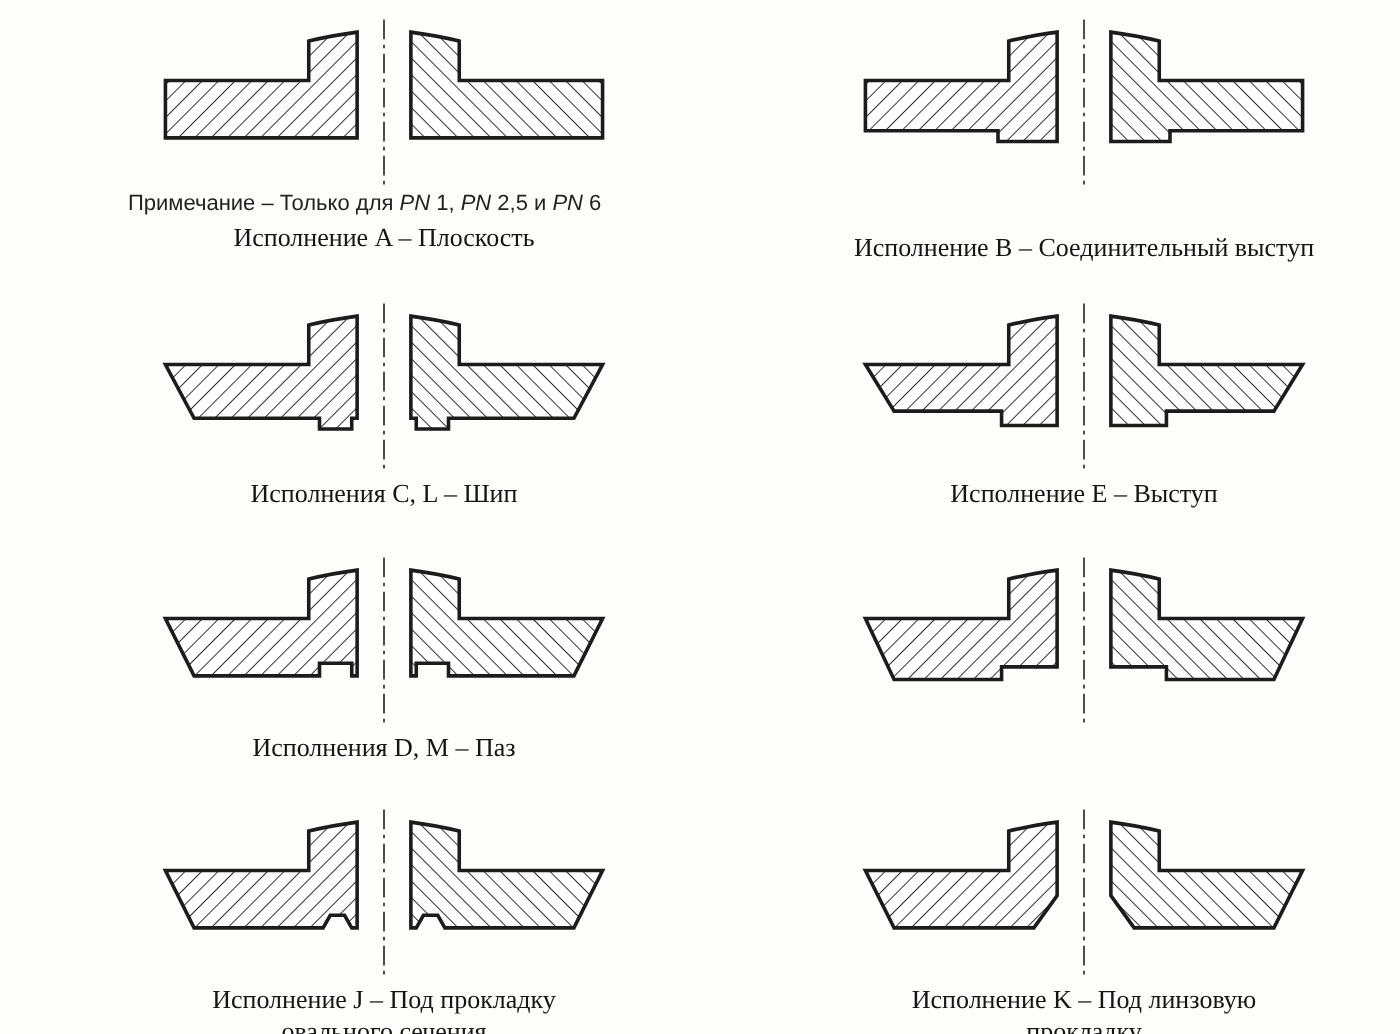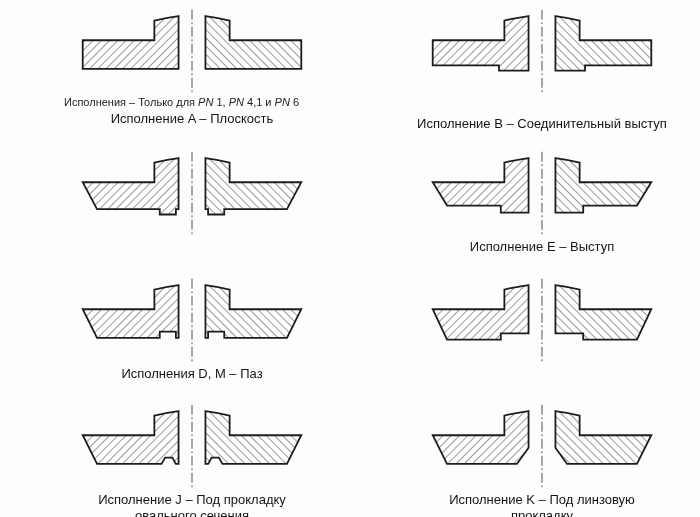--- a/index.html
+++ b/index.html
@@ -16,21 +16,21 @@
     grid-template-columns: 1fr 1fr;
     column-gap:18px;
     padding:0 22px 0 26px;
   }
   .cell { display:flex; flex-direction:column; align-items:center; margin-bottom:5px; }
   .flange { width:252px; height:86px; display:block; }
   .half { fill:url(#hatch); stroke:#1c1c1c; stroke-width:2; stroke-linejoin:miter; }
   .axis { stroke:#3a3a3a; stroke-width:1; stroke-dasharray:11 3 2 3; }
   .cap {
     font-size:13px; line-height:1.25; text-align:center;
-    margin-top:3px; max-width:290px; color:#151515;
+    margin-top:3px; max-width:290px; color:#151515;font-family:Liberation Serif, serif;
   }
   .pnnote {
     font-size:11px; color:#222; margin-top:2px; align-self:flex-start;
     padding-left:38px; white-space:nowrap;
   }
   .pnnote i { font-style:italic; }
   .hiddendefs { position:absolute; width:0; height:0; }
 </style>
 </head>
 <body>
@@ -49,21 +49,21 @@
 
     <figure class="cell" style="margin:0 0 2px 0">
       <svg class="flange" viewBox="0 0 260 96">
         <path class="half" d="M 8 36 L 88 36 L 88 14 Q 100 11 115 9 L 115 68 L 8 68 Z"></path>
         <g transform="translate(260,0) scale(-1,1)">
           <path class="half" d="M 8 36 L 88 36 L 88 14 Q 100 11 115 9 L 115 68 L 8 68 Z"></path>
         </g>
         <line class="axis" x1="130" y1="2" x2="130" y2="94"></line>
       </svg>
       <div class="pnnote">
-        <span>Исполнения – Только для </span><i>PN</i><span> 1, </span><i>PN</i><span> 4,1 и </span><i>PN</i><span> 6</span>
+        <span>Примечание – Только для </span><i>PN</i><span> 1, </span><i>PN</i><span> 2,5 и </span><i>PN</i><span> 6</span>
       </div>
       <figcaption class="cap">Исполнение A – Плоскость</figcaption>
     </figure>
 
     <figure class="cell" style="margin:0 0 2px 0; justify-content:flex-end">
       <svg class="flange" viewBox="0 0 260 96">
         <path class="half" d="M 8 36 L 88 36 L 88 14 Q 100 11 115 9 L 115 70 L 82 70 L 82 64 L 8 64 Z"></path>
         <g transform="translate(260,0) scale(-1,1)">
           <path class="half" d="M 8 36 L 88 36 L 88 14 Q 100 11 115 9 L 115 70 L 82 70 L 82 64 L 8 64 Z"></path>
         </g>
@@ -73,20 +73,21 @@
     </figure>
 
     <figure class="cell">
       <svg class="flange" viewBox="0 0 260 96">
         <path class="half" d="M 8 36 L 88 36 L 88 14 Q 100 11 115 9 L 115 66 L 112 66 L 112 72 L 94 72 L 94 66 L 24 66 Z"></path>
         <g transform="translate(260,0) scale(-1,1)">
           <path class="half" d="M 8 36 L 88 36 L 88 14 Q 100 11 115 9 L 115 66 L 112 66 L 112 72 L 94 72 L 94 66 L 24 66 Z"></path>
         </g>
         <line class="axis" x1="130" y1="2" x2="130" y2="94"></line>
       </svg>
+      <figcaption class="cap">Исполнения C, L – Шип</figcaption>
     </figure>
 
     <figure class="cell">
       <svg class="flange" viewBox="0 0 260 96">
         <path class="half" d="M 8 36 L 88 36 L 88 14 Q 100 11 115 9 L 115 70 L 84 70 L 84 62 L 24 62 Z"></path>
         <g transform="translate(260,0) scale(-1,1)">
           <path class="half" d="M 8 36 L 88 36 L 88 14 Q 100 11 115 9 L 115 70 L 84 70 L 84 62 L 24 62 Z"></path>
         </g>
         <line class="axis" x1="130" y1="2" x2="130" y2="94"></line>
       </svg>

